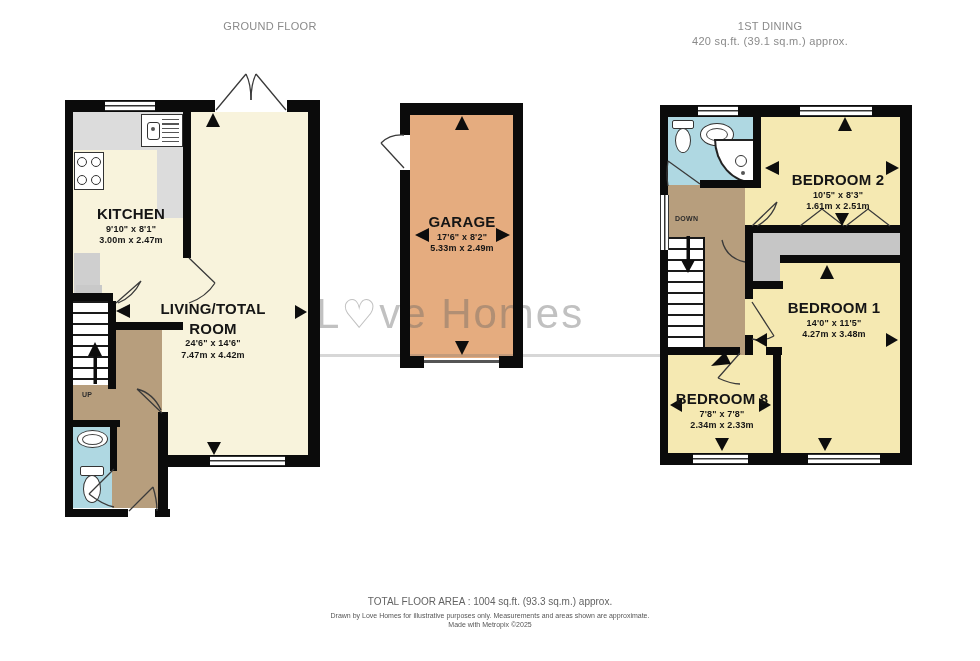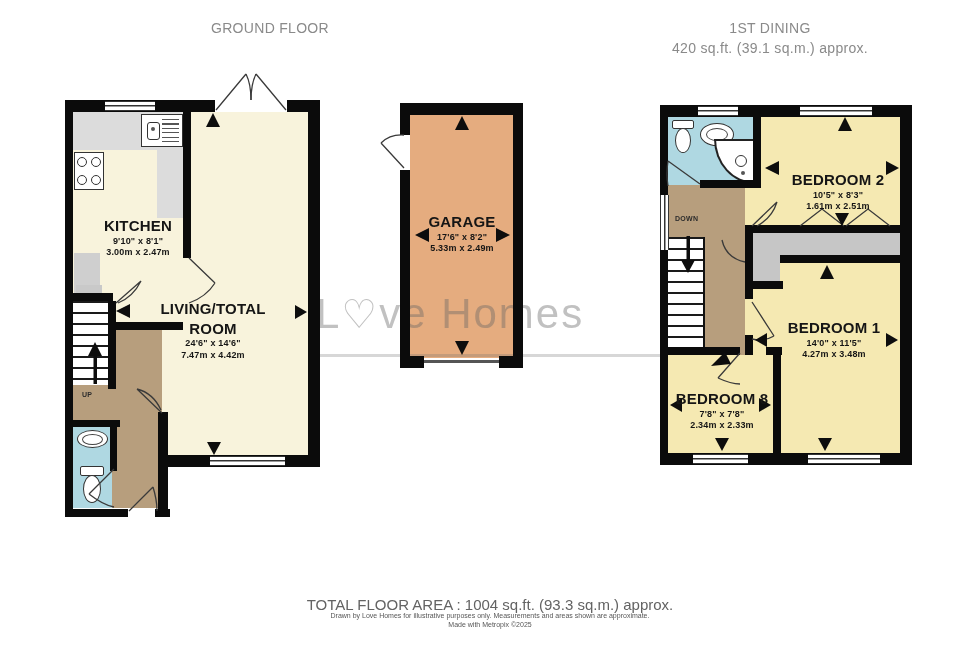--- a/index.html
+++ b/index.html
@@ -13,21 +13,21 @@
          background-position:0 50%;background-repeat:no-repeat;
          border-top:1.5px solid #333;border-bottom:1.5px solid #333;box-sizing:border-box;}
   .win-v{position:absolute;background-color:#fff;
          background-image:linear-gradient(#333,#333);background-size:1.5px 100%;
          background-position:50% 0;background-repeat:no-repeat;
          border-left:1.5px solid #333;border-right:1.5px solid #333;box-sizing:border-box;}
   .treads{position:absolute;background:repeating-linear-gradient(180deg,#1a1a1a 0 1.8px,#ffffff 1.8px 11px);background-color:#fff;}
   .room-label{position:absolute;text-align:center;font-weight:bold;color:#151515;
               font-size:9px;line-height:1.3;letter-spacing:.2px;z-index:6;}
   .room-label .nm{font-size:15px;}
-  .hdr{position:absolute;text-align:center;color:#8a8a8a;font-size:14px;line-height:1.4;
+  .hdr{position:absolute;text-align:center;color:#8a8a8a;font-size:11px;line-height:1.4;
        letter-spacing:.3px;z-index:6;}
   .foot{position:absolute;text-align:center;z-index:6;color:#636363;}
   .tiny-label{position:absolute;font-size:7px;font-weight:bold;color:#2c2c2c;z-index:6;letter-spacing:.3px;}
   .fixture{position:absolute;background:#fff;border:1.5px solid #333;box-sizing:border-box;}
   .ellipse{border-radius:50%;}
   #watermark{position:absolute;left:316px;top:290px;z-index:2;white-space:nowrap;
              font-size:42px;letter-spacing:2px;color:rgba(100,100,100,.40);}
   #watermark .heart{font-size:.95em;}
   #wm-line{position:absolute;left:316px;top:354px;width:350px;height:2.5px;
            background:rgba(110,110,110,.28);z-index:2;}
@@ -207,51 +207,51 @@
       <polygon points="725,352 731,364 711,366"></polygon>
     </g>
     <g fill="#0d0d0d">
       <rect x="93.5" y="352" width="3.5" height="32"></rect>
       <polygon points="88,356 102,356 95,342"></polygon>
       <rect x="686.5" y="236" width="3.5" height="26"></rect>
       <polygon points="681,260 695,260 688,273"></polygon>
     </g>
   </svg>
 
-  <div class="room-label" style="left:77px;top:204px;width:122px;margin-top:12px;">
+  <div class="room-label" style="left:70px;top:204px;width:122px;">
     <div class="nm">KITCHEN</div>
     <div>9'10"  x 8'1"</div>
     <div>3.00m  x 2.47m</div>
   </div>
   <div class="room-label" style="left:143px;top:299px;width:140px;">
     <div class="nm">LIVING/TOTAL ROOM</div>
     <div>24'6"  x 14'6"</div>
     <div>7.47m  x 4.42m</div>
   </div>
   <div class="room-label" style="left:402px;top:212px;width:120px;">
     <div class="nm">GARAGE</div>
     <div>17'6"  x 8'2"</div>
     <div>5.33m  x 2.49m</div>
   </div>
   <div class="room-label" style="left:770px;top:170px;width:136px;">
     <div class="nm">BEDROOM 2</div>
     <div>10'5"  x 8'3"</div>
     <div>1.61m  x 2.51m</div>
   </div>
-  <div class="room-label" style="left:766px;top:318px;width:136px;">
+  <div class="room-label" style="left:766px;top:298px;width:136px;">
     <div class="nm">BEDROOM 1</div>
     <div>14'0"  x 11'5"</div>
     <div>4.27m  x 3.48m</div>
   </div>
   <div class="room-label" style="left:662px;top:389px;width:120px;">
     <div class="nm">BEDROOM 8</div>
     <div>7'8"  x 7'8"</div>
     <div>2.34m  x 2.33m</div>
   </div>
 
   <div class="tiny-label" style="left:82px;top:391px;">UP</div>
   <div class="tiny-label" style="left:675px;top:215px;">DOWN</div>
 
-  <div class="foot" style="left:240px;top:596px;width:500px;font-size:15px;">TOTAL FLOOR AREA : 1004 sq.ft. (93.3 sq.m.) approx.</div>
+  <div class="foot" style="left:240px;top:596px;width:500px;font-size:10px;">TOTAL FLOOR AREA : 1004 sq.ft. (93.3 sq.m.) approx.</div>
   <div class="foot" style="left:140px;top:612px;width:700px;font-size:7px;color:#575757;">Drawn by Love Homes for illustrative purposes only. Measurements and areas shown are approximate.</div>
   <div class="foot" style="left:140px;top:621px;width:700px;font-size:7px;color:#575757;">Made with Metropix ©2025</div>
 
 </div>
 
 </body></html>

